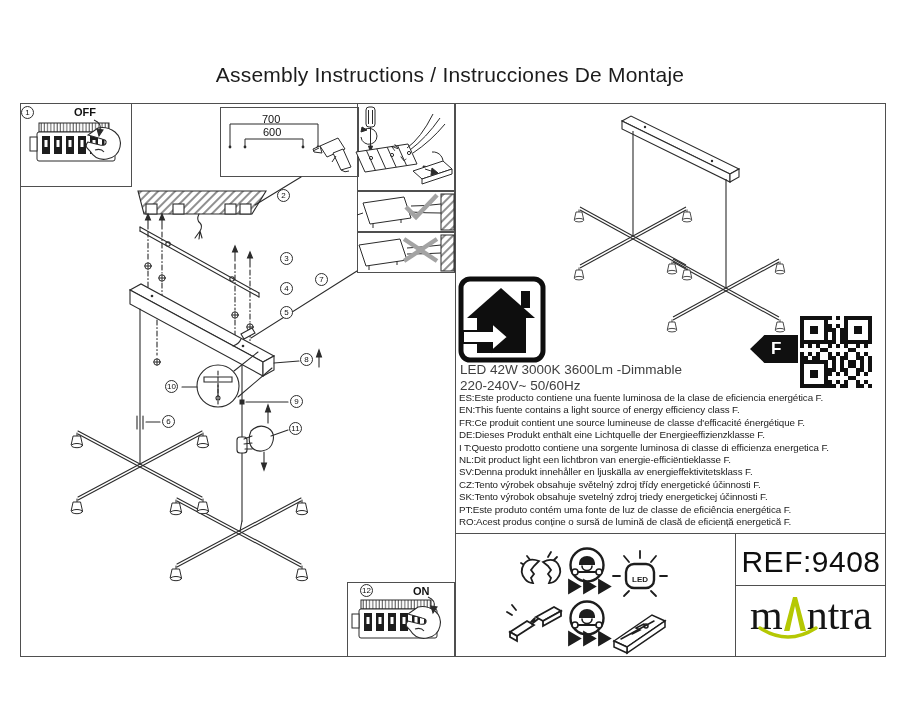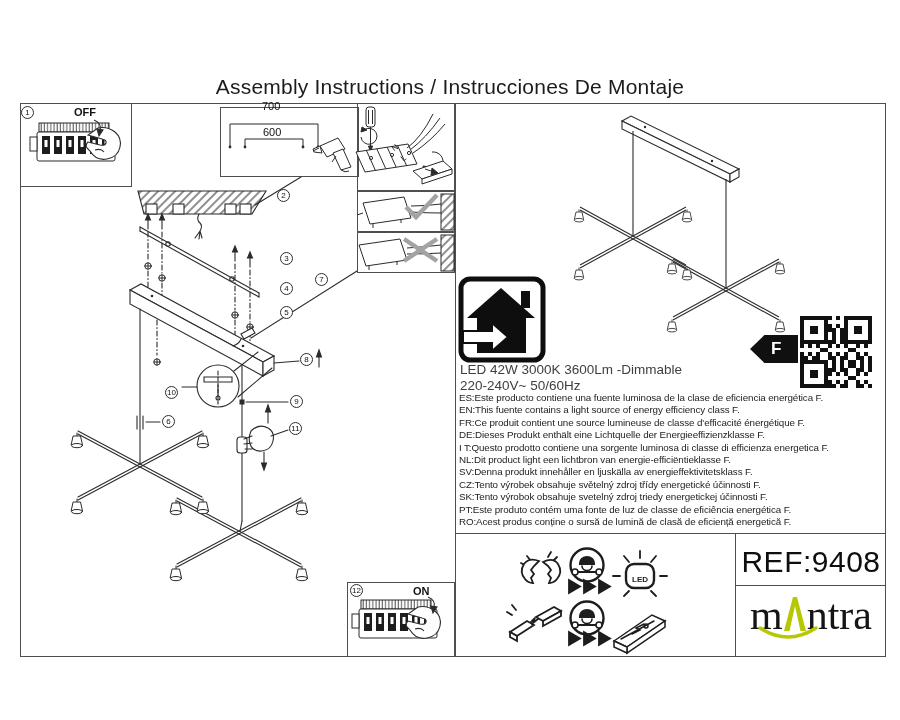--- a/index.html
+++ b/index.html
@@ -1,21 +1,21 @@
 <!DOCTYPE html>
 <html><head>
 <meta charset="utf-8">
 <style>
   html,body{margin:0;padding:0;background:#fff;}
   body{width:900px;height:720px;position:relative;overflow:hidden;
        font-family:"Liberation Sans",sans-serif;color:#1e1e1e;}
   .cell{position:absolute;border:1px solid #4f4f4f;background:transparent;box-sizing:border-box;}
   .vline{position:absolute;border-left:1px solid #4f4f4f;width:0;}
   .hline{position:absolute;border-top:1px solid #4f4f4f;height:0;}
-  .title{position:absolute;top:75px;left:0;width:100%;text-align:center;
+  .title{position:absolute;top:63px;left:0;width:100%;text-align:center;
          font-size:21px;color:#1c1c1c;letter-spacing:.2px;}
   #art{position:absolute;left:0;top:0;pointer-events:none;}
   .lbl{position:absolute;font-size:11px;color:#111;white-space:nowrap;}
   .lbl-b{font-weight:bold;font-size:11px;}
   .tiny{font-size:8px;}
   .specs{position:absolute;left:460px;font-size:13.5px;color:#404040;white-space:nowrap;}
   .langs{position:absolute;left:459px;top:392px;width:428px;font-size:9.8px;
          line-height:12.4px;letter-spacing:-0.1px;color:#222;white-space:nowrap;}
   .f-arrow{position:absolute;left:750px;top:335px;width:48px;height:28px;background:#101010;
            -webkit-clip-path:polygon(0 50%,30% 0,100% 0,100% 100%,30% 100%);
@@ -481,21 +481,21 @@
     </g>
   </g>
 
   <text x="640" y="579.5" font-size="8" font-weight="bold" font-family="Liberation Sans, sans-serif" fill="#1d1d1d" text-anchor="middle" dominant-baseline="middle">LED</text>
 </svg>
 
 <div class="title">Assembly Instructions / Instrucciones De Montaje</div>
 
 <span class="lbl lbl-b" style="left:74px;top:106px;">OFF</span>
 <span class="lbl lbl-b" style="left:413px;top:585px;">ON</span>
-<span class="lbl" style="left:262px;top:100px;">700</span>
+<span class="lbl" style="left:262px;top:113px;">700</span>
 <span class="lbl" style="left:263px;top:126px;">600</span>
 <span class="lbl tiny rot" style="left:390px;top:146px;">N</span>
 <span class="lbl tiny rot" style="left:399px;top:156px;">L</span>
 
 <div class="specs" style="top:362px;">LED 42W 3000K 3600Lm -Dimmable</div>
 <div class="specs" style="top:378px;">220-240V~  50/60Hz</div>
 
 <div class="langs">
   <div>ES:Este producto contiene una fuente luminosa de la clase de eficiencia energética F.</div>
   <div>EN:This fuente contains a light source of energy efficiency class F.</div>
@@ -529,15 +529,15 @@
 
 <span class="callout" style="left:21px;top:106px;">1</span>
 <span class="callout" style="left:277px;top:189px;">2</span>
 <span class="callout" style="left:280px;top:252px;">3</span>
 <span class="callout" style="left:280px;top:282px;">4</span>
 <span class="callout" style="left:280px;top:306px;">5</span>
 <span class="callout" style="left:162px;top:415px;">6</span>
 <span class="callout" style="left:315px;top:273px;">7</span>
 <span class="callout" style="left:300px;top:353px;">8</span>
 <span class="callout" style="left:290px;top:395px;">9</span>
-<span class="callout" style="left:165px;top:380px;margin-top:6px;">10</span>
+<span class="callout" style="left:165px;top:380px;">10</span>
 <span class="callout" style="left:289px;top:422px;">11</span>
-<span class="callout" style="left:350px;top:584px;">12</span>
+<span class="callout" style="left:360px;top:584px;">12</span>
 
 </body></html>

